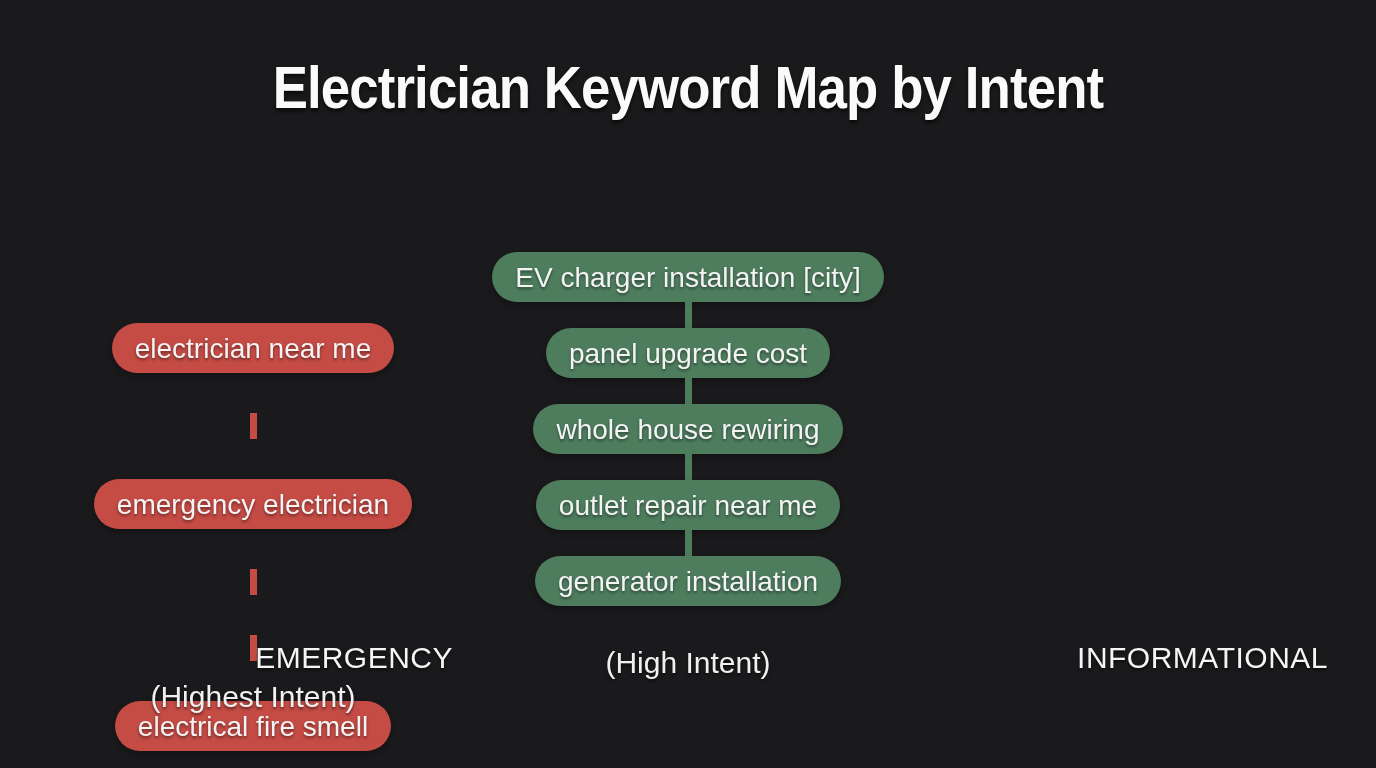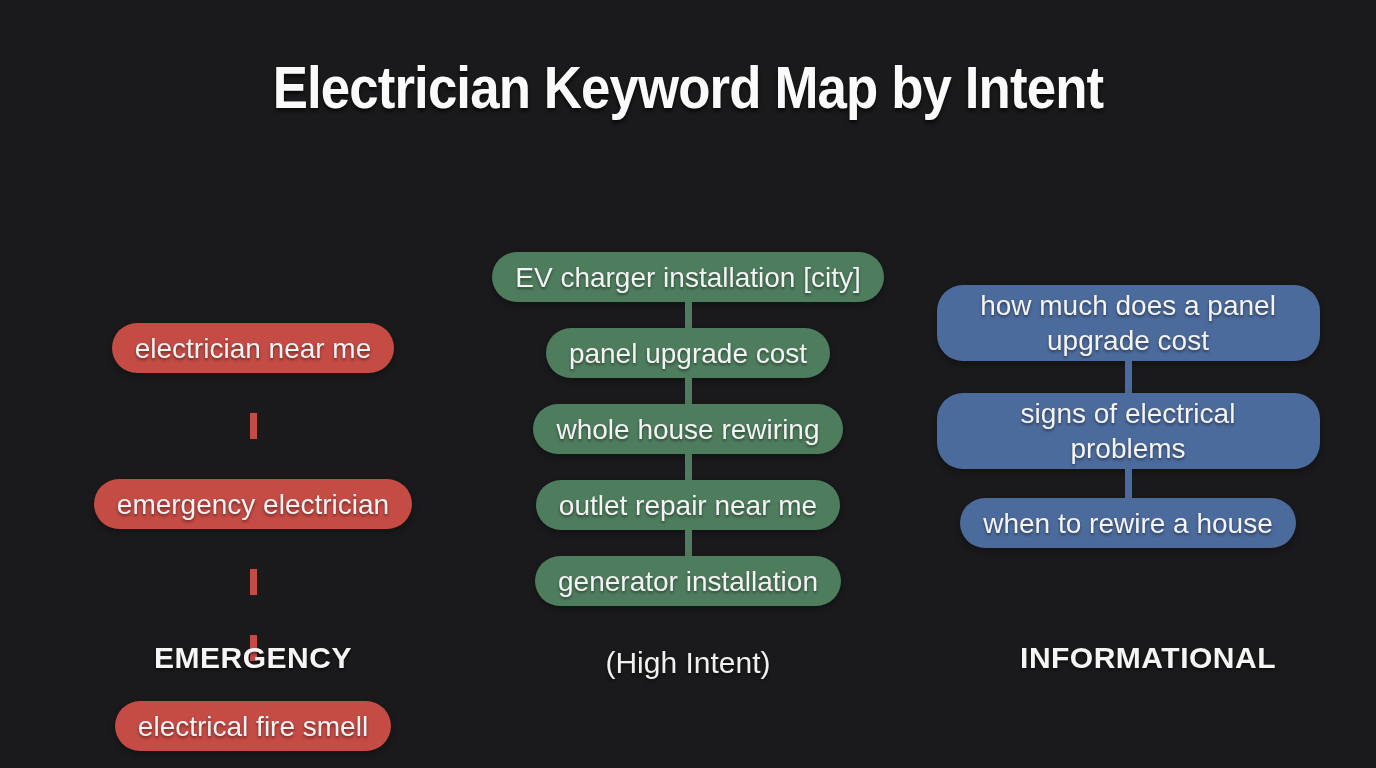--- a/index.html
+++ b/index.html
@@ -72,40 +72,41 @@
   .col-informational .connector { background: var(--informational, #4c6b9d); }
 
   
   .col-label {
     position: absolute;
     top: 641px;
     text-align: center;
   }
   .label-main {
     font-size: 30px;
-    font-weight: 700;
+    font-weight: 400;
     letter-spacing: 0.5px;
     color: #f5f5f5;
     text-shadow: 0 2px 3px rgba(0,0,0,0.55);
+    text-align: right;
   }
   .label-sub {
     margin-top: 5px;
     font-size: 30px;
     font-weight: 400;
     color: #f0f0f0;
     text-shadow: 0 2px 3px rgba(0,0,0,0.55);
   }
 
   
   #col-emergency     { left: 53px;  top: 283px; width: 400px; }
   #col-service       { left: 458px; top: 252px; width: 460px; }
   #col-informational { left: 928px; top: 285px; width: 400px; }
   #label-emergency     { left: 53px;  width: 400px; }
   #label-service       { left: 488px; width: 400px; }
-  #label-informational { left: 948px; width: 400px; }
+  #label-informational { left: 928px; width: 400px; }
 </style>
 </head>
 <body>
 
 <div class="canvas">
 
   <div class="title-wrap">
     <span class="title">Electrician Keyword Map by Intent</span>
   </div>
 
@@ -123,32 +124,24 @@
     <div class="connector h26"></div>
     <div class="pill">panel upgrade cost</div>
     <div class="connector h26"></div>
     <div class="pill">whole house rewiring</div>
     <div class="connector h26"></div>
     <div class="pill">outlet repair near me</div>
     <div class="connector h26"></div>
     <div class="pill">generator installation</div>
   </section>
 
-  <section class="column col-informational" id="col-informational">
-    <div class="pill two-line">how much does a panel
-upgrade cost</div>
-    <div class="connector h32"></div>
-    <div class="pill two-line">signs of electrical
-problems</div>
-    <div class="connector h29"></div>
-    <div class="pill">when to rewire a house</div>
-  </section>
 
   <div class="col-label" id="label-emergency">
     <div class="label-main">EMERGENCY</div>
+    <div class="label-sub">(Highest Intent)</div>
   </div>
   <div class="col-label" id="label-service">
     <div class="label-sub">(High Intent)</div>
   </div>
   <div class="col-label" id="label-informational">
     <div class="label-main">INFORMATIONAL</div>
   </div>
 
 </div>
 

